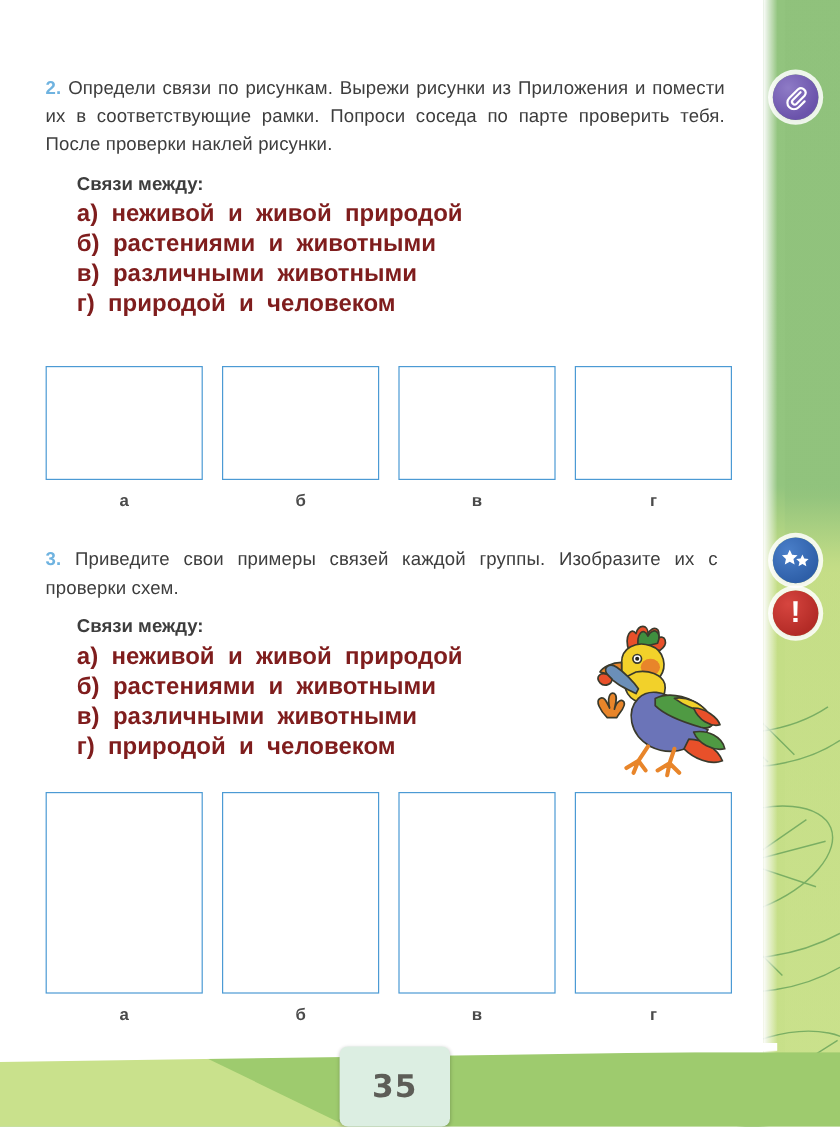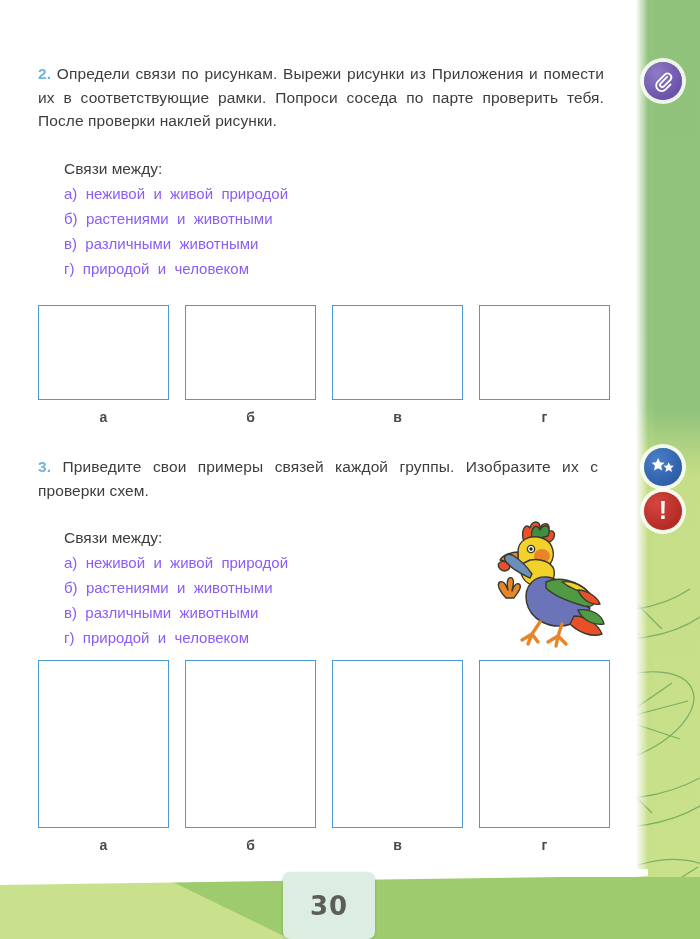--- a/index.html
+++ b/index.html
@@ -56,23 +56,23 @@
   .badge-excl{left:644px;top:492px;background:radial-gradient(circle at 34% 30%,#d6453f,#b32b26 72%);}
   .badge .excl{color:#fff;font-size:25px;font-weight:bold;line-height:1;margin-top:-2px;}
 
   
   .task{position:absolute;left:38px;width:566px;}
   .task-head{
     font-size:15.5px;line-height:23.6px;text-align:justify;
     color:#3d3d3d;letter-spacing:.1px;
   }
   .tnum{color:#6fb3e0;font-weight:bold;}
-  .sublist{margin-top:23px;padding-left:26px;}
+  .sublist{margin-top:8px;padding-left:26px;font-weight:bold;}
   .sublist .lead{font-size:15.5px;line-height:25px;color:#3d3d3d;}
-  .sublist .li{font-size:15px;line-height:25px;color:#8b5cf6;white-space:pre;}
+  .sublist .li{font-size:20px;line-height:25px;color:#7f1d1d;white-space:pre;}
 
   
   .boxrow{position:absolute;left:38px;display:flex;gap:16px;}
   .cell{display:flex;flex-direction:column;align-items:center;}
   .box{border:1.6px solid #4b9ad4;background:#fff;box-sizing:border-box;}
   .boxlabel{
     margin-top:9px;font-size:14px;font-weight:bold;color:#4a4a4a;
   }
 
   
@@ -237,16 +237,16 @@
   <div class="badge badge-excl">
     <span class="excl">!</span>
   </div>
 
   <div class="footer-band">
     <div class="footer-band-light"></div>
   </div>
   <div class="footer-slant"></div>
 
   <div class="pagenum">
-    <span>30</span>
+    <span>35</span>
   </div>
 
 </div>
 
 </body></html>

